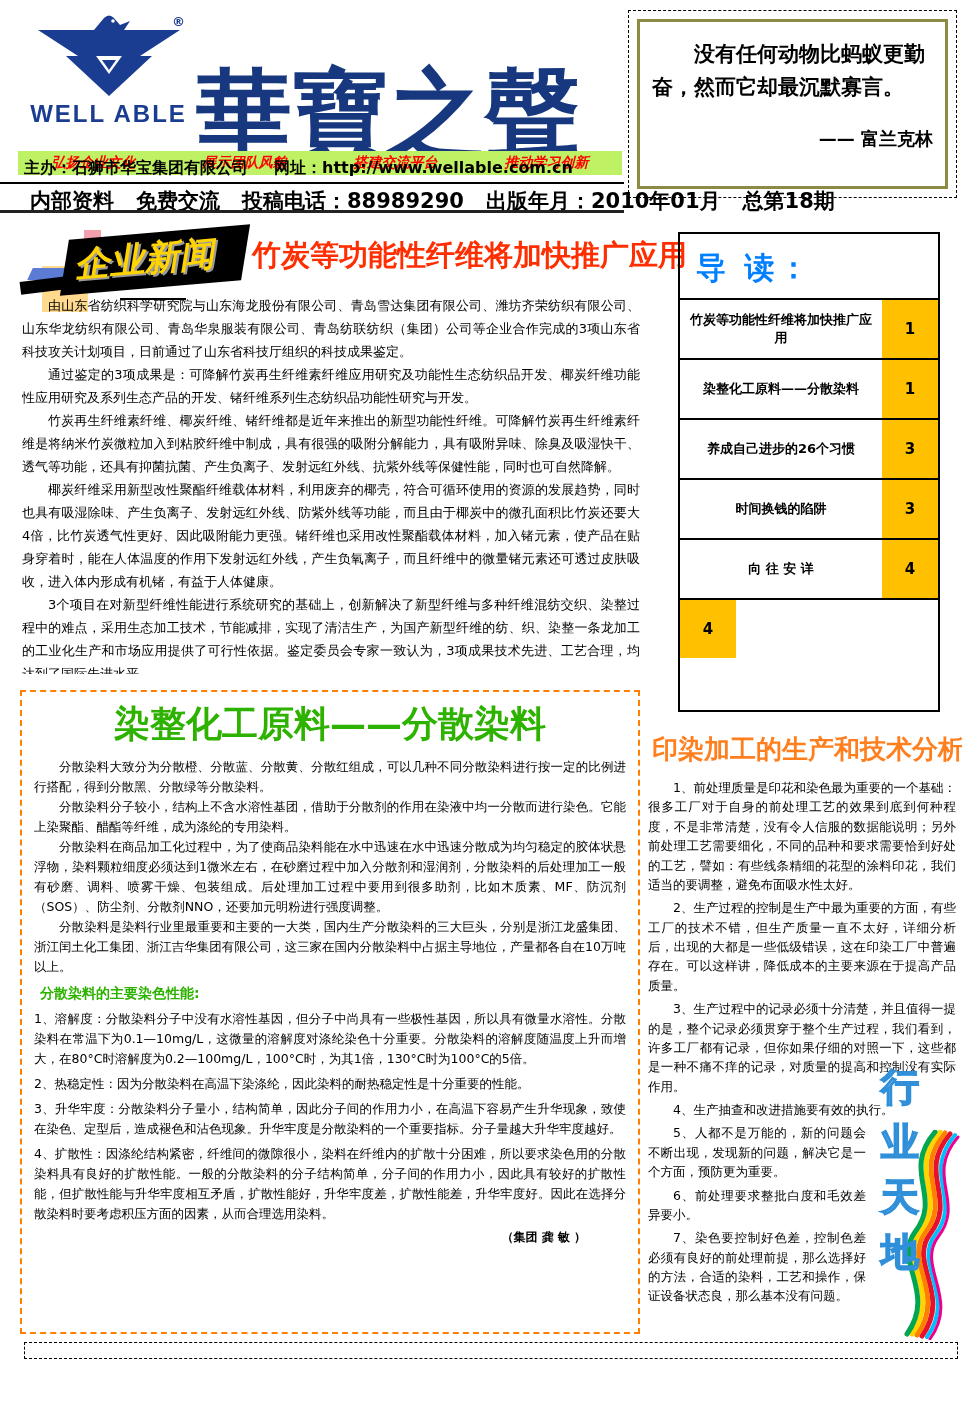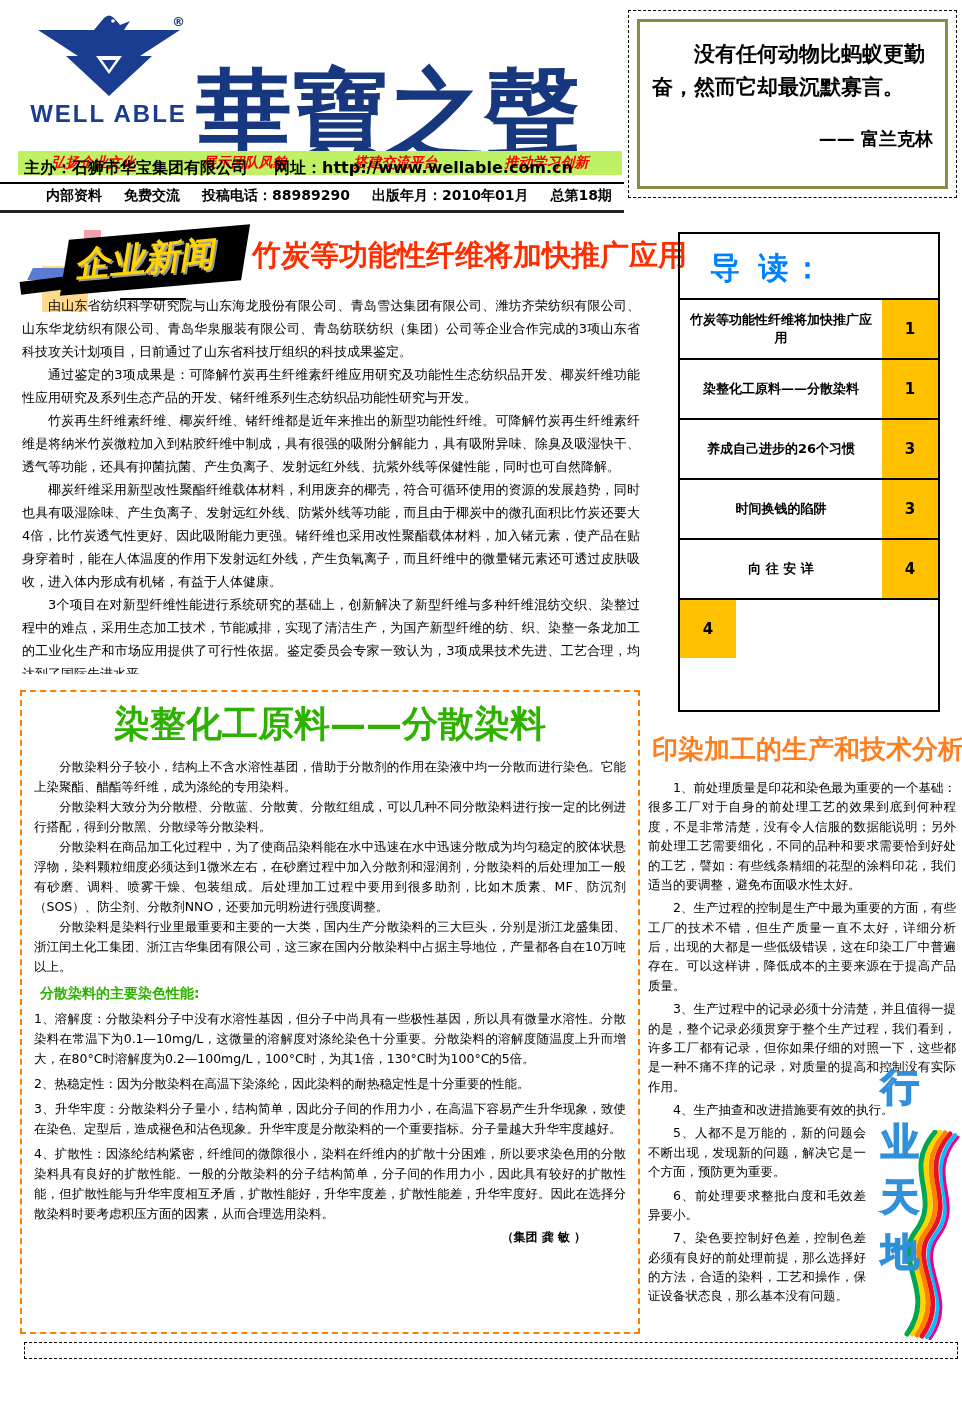--- a/index.html
+++ b/index.html
@@ -15,21 +15,21 @@
   .paper-title{position:absolute;left:196px;top:2px;width:430px;height:128px;
                display:flex;justify-content:space-between;align-items:center;
                font-family:"DejaVu Serif",serif;font-weight:bold;font-size:96px;
                color:#17387e;line-height:1;margin-top:48px;}
   .slogan-bar{position:absolute;left:18px;top:131px;width:604px;height:24px;background:#bef264;
               display:flex;align-items:center;justify-content:space-around;
               color:#fe0000;font-weight:bold;font-style:italic;font-size:14px;margin-top:20px;}
   .publisher-line{position:absolute;left:24px;top:158px;width:598px;font-size:16px;font-weight:bold;
                   display:flex;gap:26px;white-space:nowrap;}
   .rule-thin{position:absolute;left:0px;top:182px;width:624px;border-top:2px solid #000;}
-  .info-line{position:absolute;left:46px;top:187px;width:592px;font-size:14px;font-weight:bold;
+  .info-line{position:absolute;left:30px;top:187px;width:592px;font-size:21px;font-weight:bold;
              display:flex;gap:22px;white-space:nowrap;}
   .rule-thick{position:absolute;left:0px;top:210px;width:624px;border-top:3px solid #222;}
 
   
   .quote-outer{position:absolute;left:628px;top:10px;width:327px;height:186px;
                border:1px dashed #000;}
   .quote-inner{position:absolute;left:8px;top:8px;right:8px;bottom:8px;
                border:3px solid #8b8b46;padding:16px 12px 6px 12px;box-sizing:border-box;}
   .quote-text{font-size:21px;font-weight:bold;line-height:1.55;text-indent:2em;
               font-family:"DejaVu Serif",serif;}
@@ -56,21 +56,21 @@
 
   
   .news-body{position:absolute;left:22px;top:294px;width:618px;height:380px;overflow:hidden;
              font-size:13px;line-height:1.77;text-align:justify;}
   .news-body p{margin:0;text-indent:2em;}
 
   
   .guide-box{position:absolute;left:678px;top:232px;width:262px;height:480px;
              border:2px solid #000;box-sizing:border-box;}
   .guide-title{color:#0080ff;font-weight:bold;font-size:30px;letter-spacing:4px;
-               padding:14px 0 0 30px;height:64px;box-sizing:border-box;}
+               padding:14px 0 0 16px;height:64px;box-sizing:border-box;}
   .guide-row{display:flex;align-items:stretch;border-top:2px solid #000;height:58px;}
   .guide-label{flex:1;display:flex;align-items:center;justify-content:center;
                font-size:13px;font-weight:bold;padding:0 4px;text-align:center;}
   .guide-page{width:56px;background:#ffc000;display:flex;align-items:center;justify-content:center;
               font-size:15px;font-weight:bold;}
 
   
   .dye-box{position:absolute;left:20px;top:690px;width:620px;height:644px;
            border:2px dashed #ff7f00;box-sizing:border-box;padding:6px 12px 4px 12px;overflow:hidden;}
   .dye-title{text-align:center;color:#2db200;font-size:36px;font-weight:bold;
@@ -191,22 +191,22 @@
       <div class="guide-label">向 往 安 详</div>
       <div class="guide-page">4</div>
     </div>
     <div class="guide-row">
       <div class="guide-page">4</div>
     </div>
   </div>
 
   <div class="dye-box">
     <div class="dye-title">染整化工原料——分散染料</div>
+    <p>分散染料大致分为分散橙、分散蓝、分散黄、分散红组成，可以几种不同分散染料进行按一定的比例进行搭配，得到分散黑、分散绿等分散染料。</p>
     <p>分散染料分子较小，结构上不含水溶性基团，借助于分散剂的作用在染液中均一分散而进行染色。它能上染聚酯、醋酯等纤维，成为涤纶的专用染料。</p>
-    <p>分散染料大致分为分散橙、分散蓝、分散黄、分散红组成，可以几种不同分散染料进行按一定的比例进行搭配，得到分散黑、分散绿等分散染料。</p>
     <p>分散染料在商品加工化过程中，为了使商品染料能在水中迅速在水中迅速分散成为均匀稳定的胶体状悬浮物，染料颗粒细度必须达到1微米左右，在砂磨过程中加入分散剂和湿润剂，分散染料的后处理加工一般有砂磨、调料、喷雾干燥、包装组成。后处理加工过程中要用到很多助剂，比如木质素、MF、防沉剂（SOS）、防尘剂、分散剂NNO，还要加元明粉进行强度调整。</p>
     <p>分散染料是染料行业里最重要和主要的一大类，国内生产分散染料的三大巨头，分别是浙江龙盛集团、浙江闰土化工集团、浙江吉华集团有限公司，这三家在国内分散染料中占据主导地位，产量都各自在10万吨以上。</p>
     <div class="dye-subhead">分散染料的主要染色性能:</div>
     <p class="prop">1、溶解度：分散染料分子中没有水溶性基因，但分子中尚具有一些极性基因，所以具有微量水溶性。分散染料在常温下为0.1—10mg/L，这微量的溶解度对涤纶染色十分重要。分散染料的溶解度随温度上升而增大，在80°C时溶解度为0.2—100mg/L，100°C时，为其1倍，130°C时为100°C的5倍。</p>
     <p class="prop">2、热稳定性：因为分散染料在高温下染涤纶，因此染料的耐热稳定性是十分重要的性能。</p>
     <p class="prop">3、升华牢度：分散染料分子量小，结构简单，因此分子间的作用力小，在高温下容易产生升华现象，致使在染色、定型后，造成褪色和沾色现象。升华牢度是分散染料的一个重要指标。分子量越大升华牢度越好。</p>
     <p class="prop">4、扩散性：因涤纶结构紧密，纤维间的微隙很小，染料在纤维内的扩散十分困难，所以要求染色用的分散染料具有良好的扩散性能。一般的分散染料的分子结构简单，分子间的作用力小，因此具有较好的扩散性能，但扩散性能与升华牢度相互矛盾，扩散性能好，升华牢度差，扩散性能差，升华牢度好。因此在选择分散染料时要考虑积压方面的因素，从而合理选用染料。</p>
     <div class="dye-attr">（集团 龚 敏 ）</div>
   </div>
 

